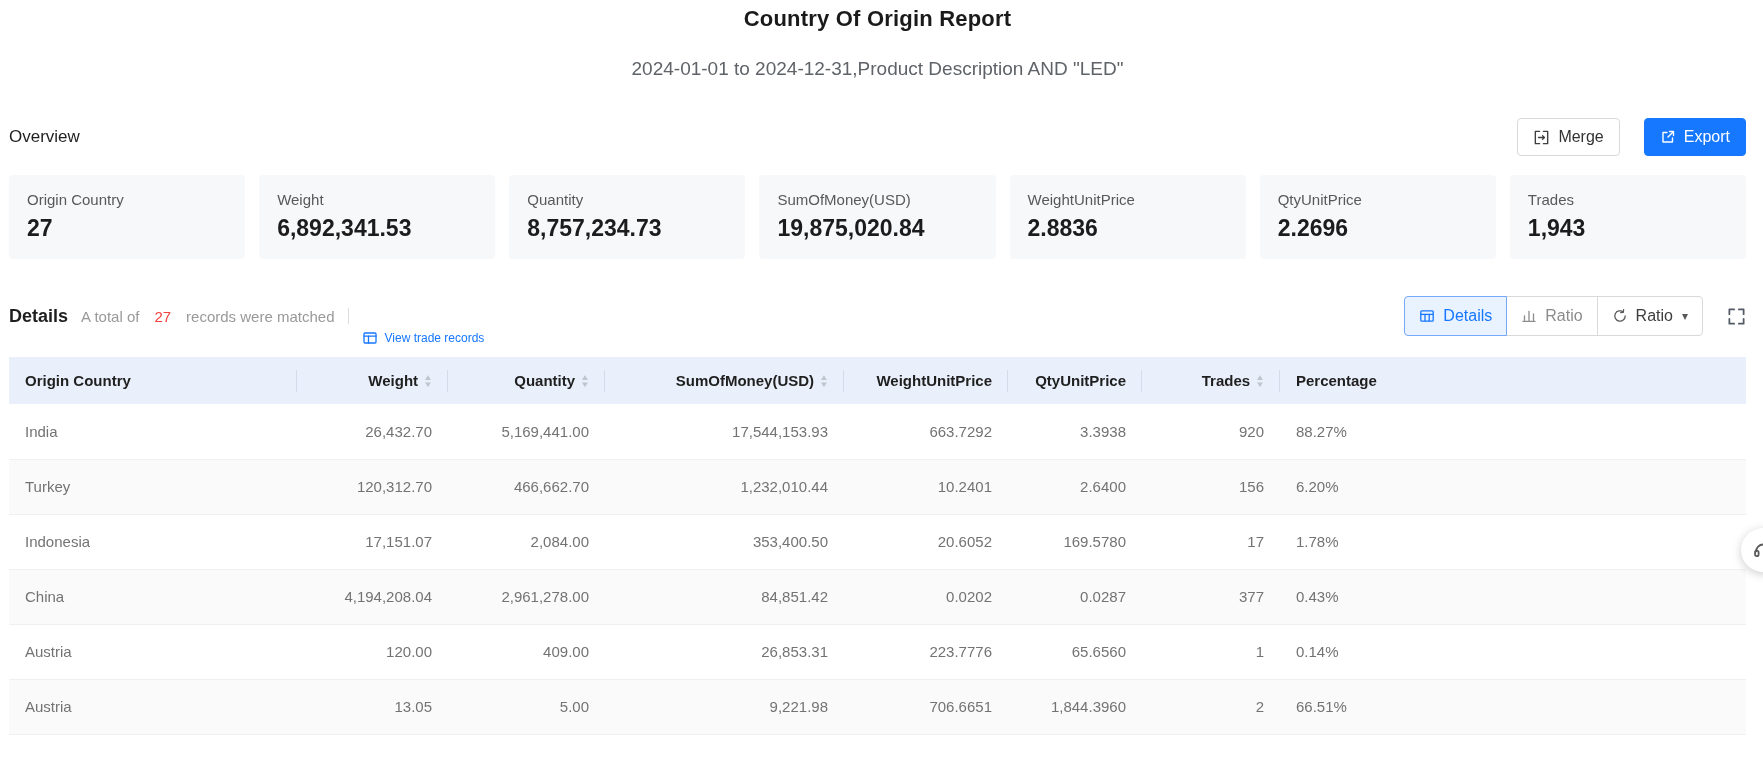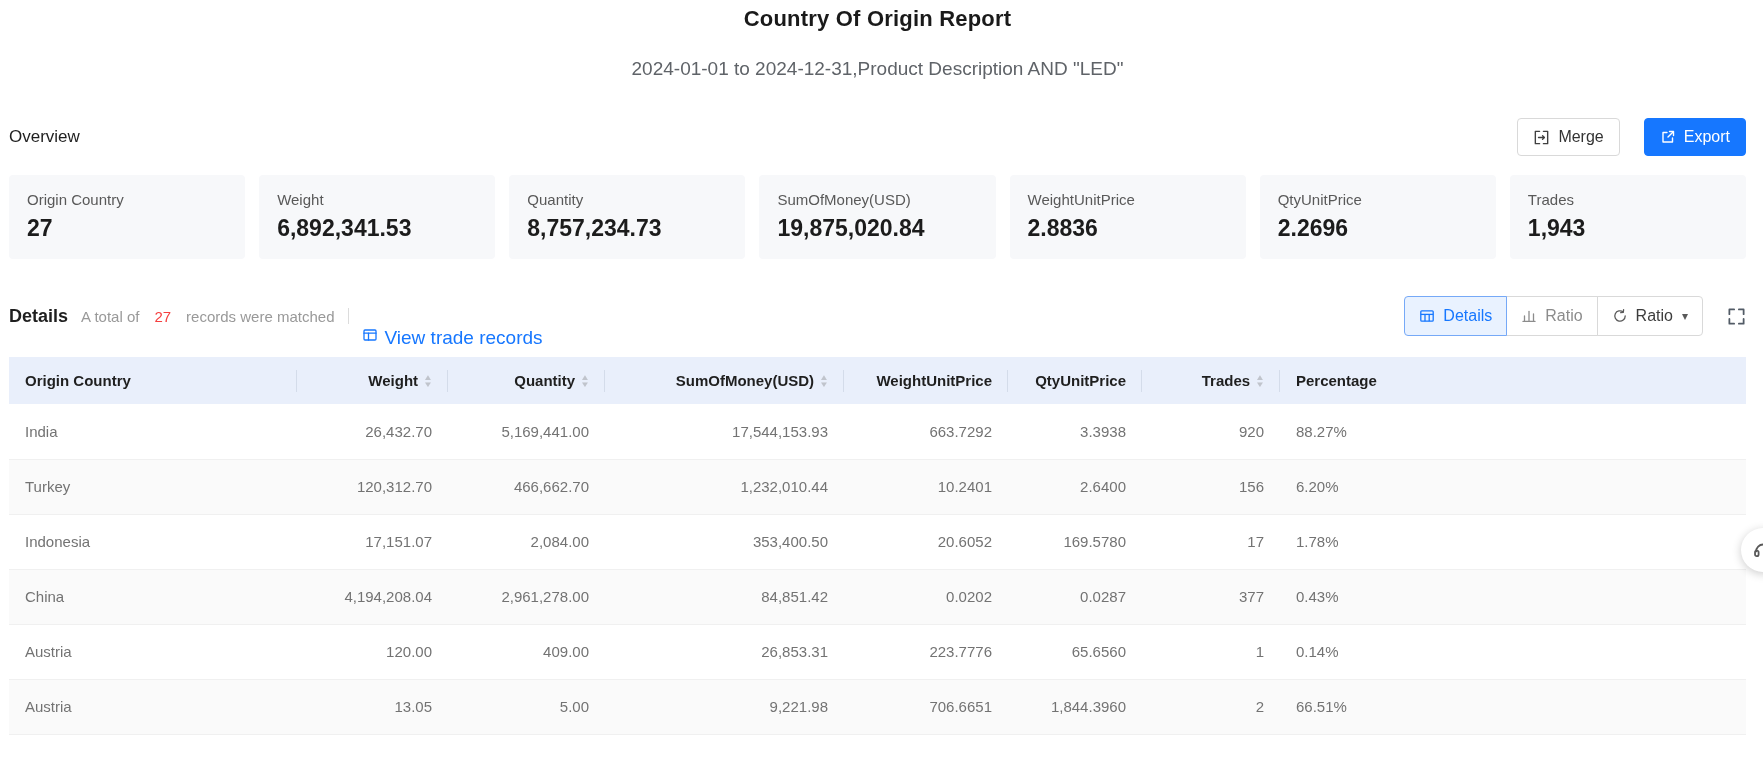--- a/index.html
+++ b/index.html
@@ -34,21 +34,21 @@
   .card-label { font-size:15px; color:#595959; }
   .card-value { font-size:23px; font-weight:700; color:#1c1c1c; margin-top:7px; }
 
   
   .details-bar { margin-top:37px; display:flex; justify-content:space-between; align-items:center; height:40px; }
   .details-left { display:flex; align-items:center; gap:13px; }
   .details-heading { font-size:18px; font-weight:700; color:#1f1f1f; }
   .summary { font-size:15px; color:#999; display:inline-flex; gap:15px; }
   .summary .count { color:#f53f3f; }
   .v-divider { width:1px; height:16px; background:#dcdcdc; display:inline-block; }
-  .link { display:inline-flex; align-items:flex-start; gap:7px; color:#1677ff; font-size:19px; font-weight:500; text-decoration:none; cursor:pointer;margin-top:44px; }
+  .link { display:inline-flex; align-items:center; gap:7px; color:#1677ff; font-size:12px; font-weight:500; text-decoration:none; cursor:pointer;margin-top:44px; }
 
   .details-right { display:flex; align-items:center; }
   .tab-group { display:flex; }
   .tab {
     height:40px; display:inline-flex; align-items:center; gap:8px;
     background:#fff; border:1px solid #d9d9d9; padding:0 14px;
     font-size:16px; color:#8c8c8c; cursor:pointer; margin-left:-1px;
     font-family:"Liberation Sans", sans-serif; position:relative;
   }
   .tab:first-child { border-radius:4px 0 0 4px; margin-left:0; }

